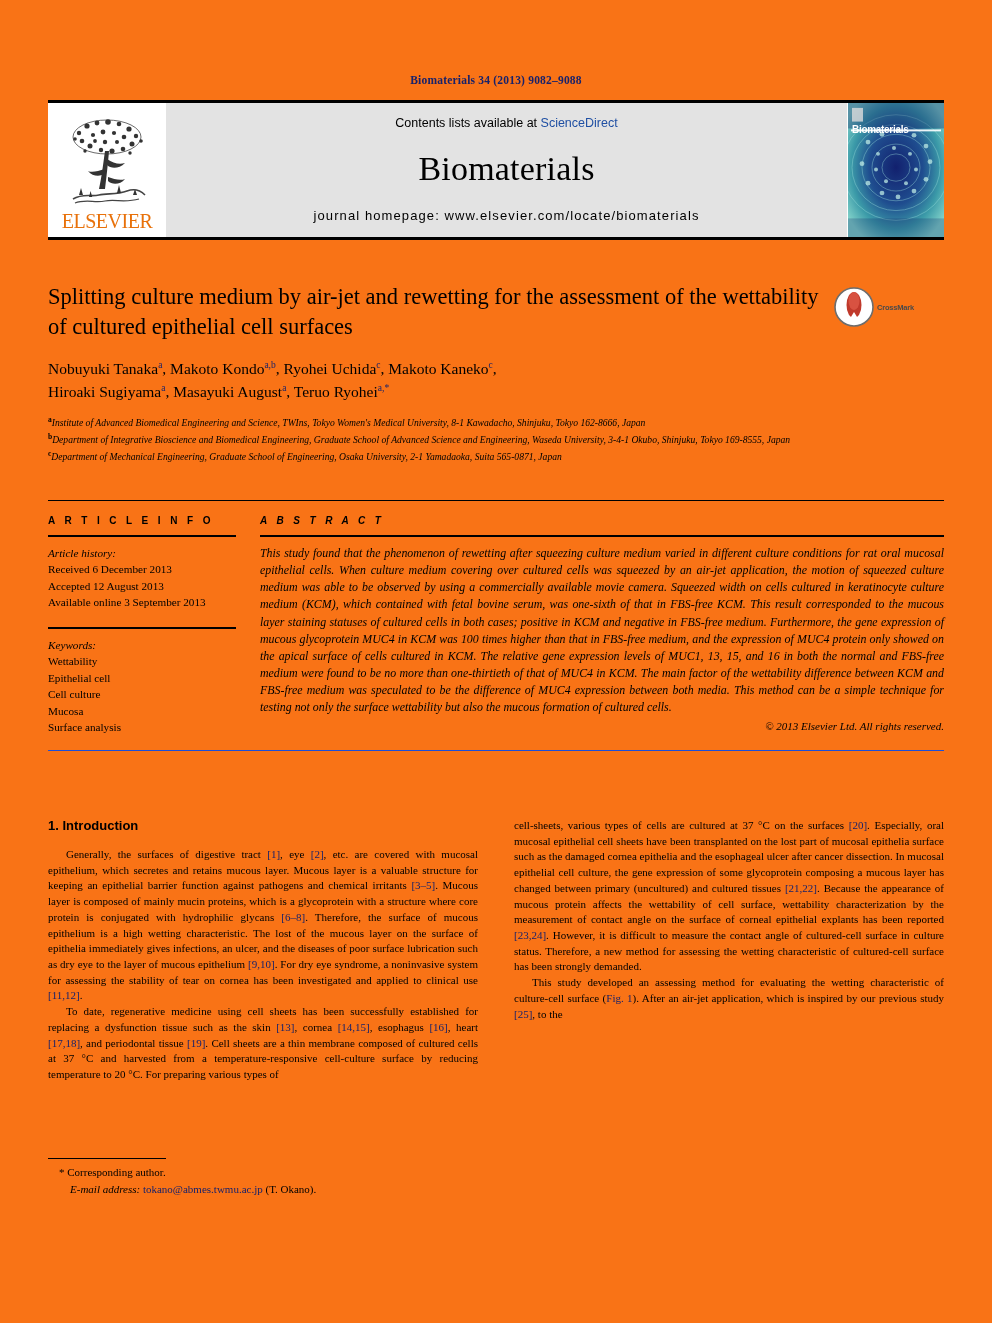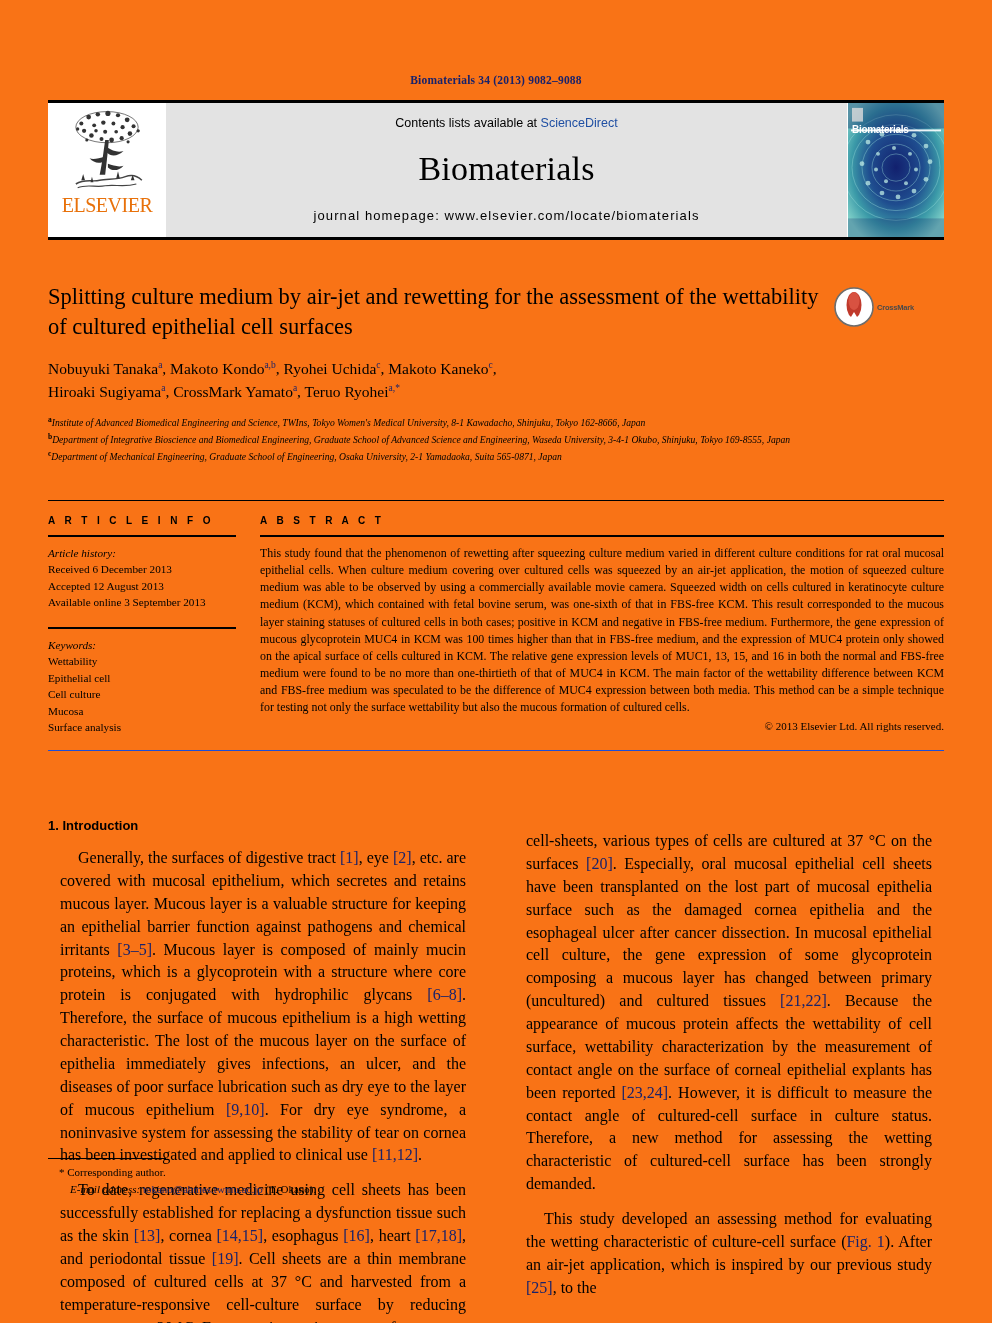--- a/index.html
+++ b/index.html
@@ -49,21 +49,21 @@
   }
   .elsevier-logo {
     width: 118px;
     flex: 0 0 118px;
     position: relative;
     background: #fff;
     display: flex;
     flex-direction: column;
     justify-content: flex-end;
     align-items: center;
-    padding-bottom: 18px;
+    padding-bottom: 2px;
     box-sizing: border-box;
   }
   .elsevier-tree {
     width: 104px;
     height: 96px;
     margin-top: 4px;
   }
   .elsevier-word {
     font-family: "Liberation Serif", serif;
     font-size: 20px;
@@ -189,20 +189,21 @@
     display: flex;
   }
   .col-info {
     flex: 0 0 212px;
     width: 212px;
     padding-right: 24px;
     box-sizing: border-box;
   }
   .col-abstract {
     flex: 1 1 auto;
+    font-style: italic;
   }
   .sec-head {
     font-family: "Liberation Sans", sans-serif;
     font-size: 10px;
     font-weight: bold;
     letter-spacing: 3.4px;
     color: #000;
     margin-bottom: 9px;
   }
   .rule {
@@ -256,23 +257,23 @@
     flex: 0 0 430px;
   }
   h2.section-title {
     margin: 0 0 14px 0;
     font-family: "Liberation Sans", sans-serif;
     font-size: 13px;
     font-weight: bold;
     color: #000;
   }
   p.para {
-    margin: 12px;
-    font-family: "Liberation Serif", serif;
-    font-size: 16px;
+    margin: 0;
+    font-family: "Liberation Serif", serif;
+    font-size: 11px;
     line-height: 1.43;
     text-align: justify;
     color: #000;
     text-indent: 18px;
   }
   p.para + p.para {
     margin-top: 0;
   }
   .ref {
     color: #18226b;
@@ -445,21 +446,21 @@
 
     <div class="authors">
       <div>
         <span><span>Nobuyuki Tanaka</span><sup>a</sup></span>,
         <span><span>Makoto Kondo</span><sup>a,b</sup></span>,
         <span><span>Ryohei Uchida</span><sup>c</sup></span>,
         <span><span>Makoto Kaneko</span><sup>c</sup></span>,
       </div>
       <div>
         <span><span>Hiroaki Sugiyama</span><sup>a</sup></span>,
-        <span><span>CrossMark Yamato</span><sup>a</sup></span>,
+        <span><span>Masayuki August</span><sup>a</sup></span>,
         <span><span>Teruo Ryohei</span><sup>a,*</sup></span>
       </div>
     </div>
 
     <div class="affiliations">
       <div><sup>a</sup><span>Institute of Advanced Biomedical Engineering and Science, TWIns, Tokyo Women's Medical University, 8-1 Kawadacho, Shinjuku, Tokyo 162-8666, Japan</span></div>
       <div><sup>b</sup><span>Department of Integrative Bioscience and Biomedical Engineering, Graduate School of Advanced Science and Engineering, Waseda University, 3-4-1 Okubo, Shinjuku, Tokyo 169-8555, Japan</span></div>
       <div><sup>c</sup><span>Department of Mechanical Engineering, Graduate School of Engineering, Osaka University, 2-1 Yamadaoka, Suita 565-0871, Japan</span></div>
     </div>
   </div>

